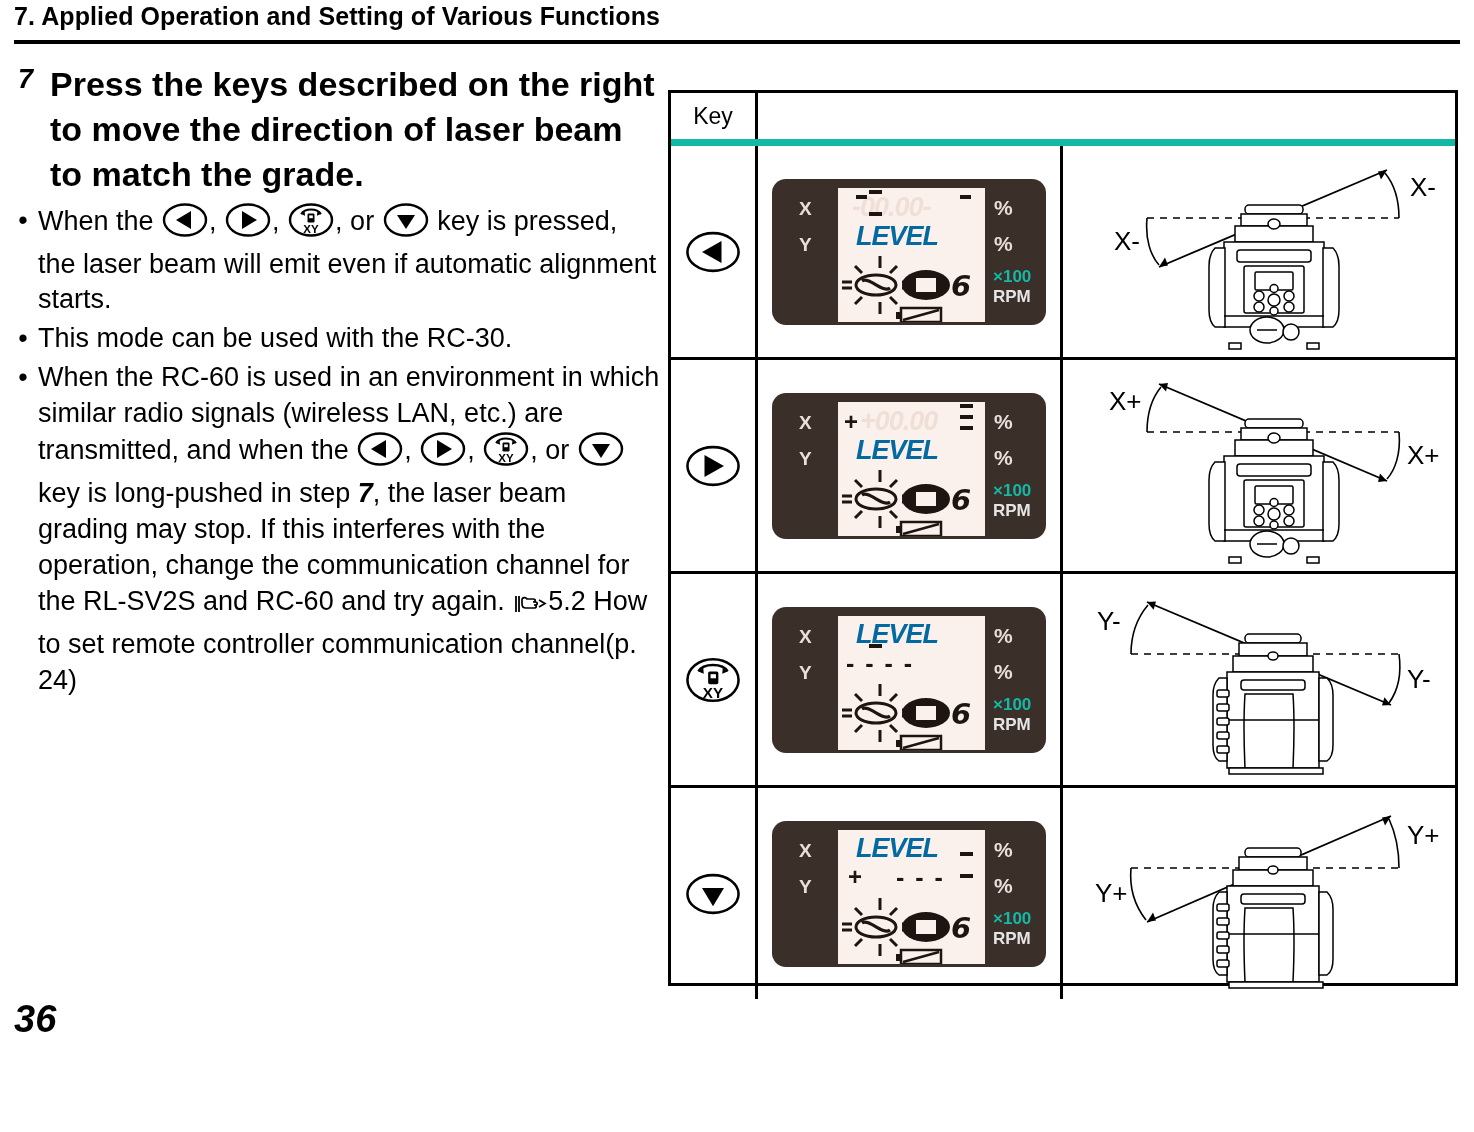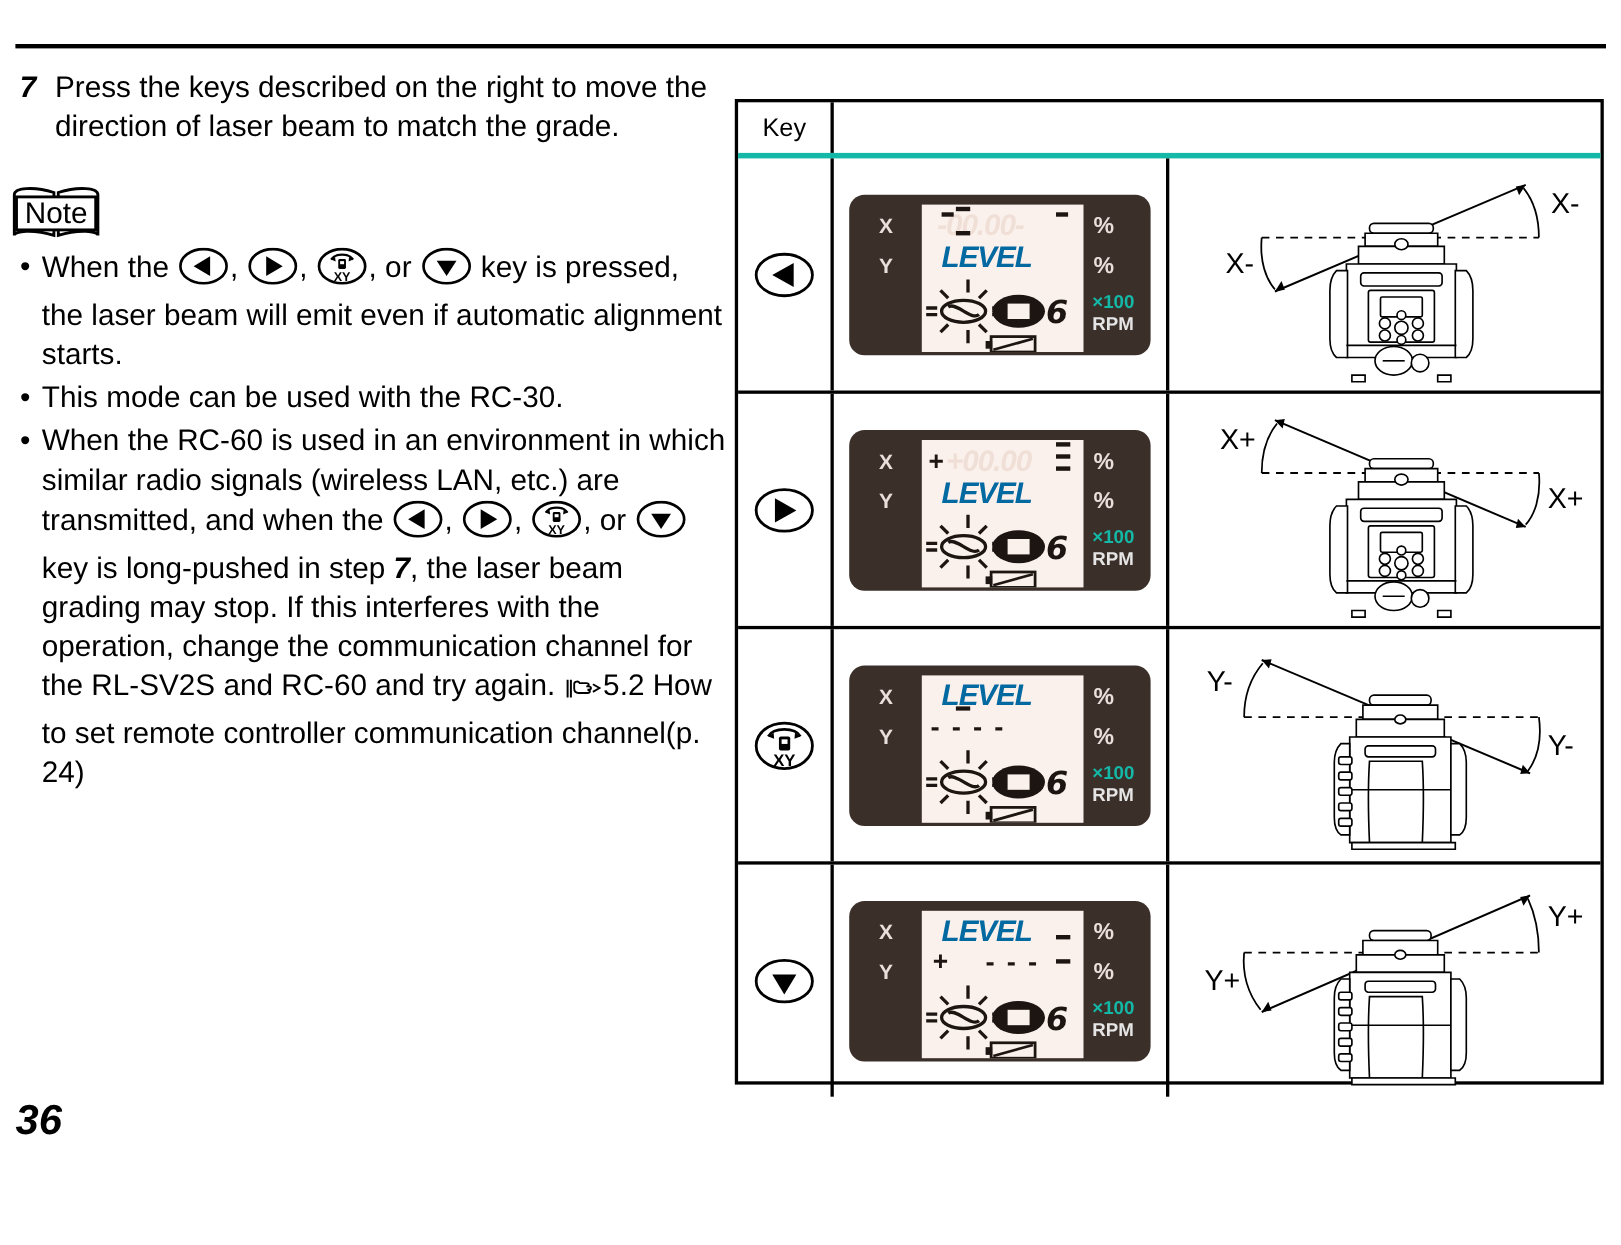--- a/index.html
+++ b/index.html
@@ -23,21 +23,21 @@
   .left-col{
     position:absolute;left:8px;top:62px;width:652px;
   }
   .step-block{display:flex;align-items:flex-start;}
   .step-num{
     font-size:27px;font-weight:bold;font-style:italic;
     width:42px;flex:0 0 42px;text-align:left;line-height:1.32;padding-left:10px;
     box-sizing:border-box;
   }
   .step-text{
-    font-size:27px;line-height:1.32;flex:1;
+    font-size:34px;line-height:1.32;flex:1;font-weight:bold;
   }
 
   .note-icon-wrap{margin-top:34px;margin-left:2px;}
   .note-icon{display:block;}
 
   .bullets{margin-top:6px;}
   .bullet-row{display:flex;align-items:flex-start;margin-bottom:3px;}
   .bullet-dot{
     flex:0 0 30px;font-size:27px;line-height:1.33;text-align:center;
   }
@@ -56,21 +56,21 @@
     position:absolute;left:14px;top:1000px;
     font-size:38px;font-weight:bold;font-style:italic;line-height:1;
   }
 
   
   .grade-table{
     position:absolute;left:668px;top:90px;width:790px;height:896px;
     border:3px solid #000;box-sizing:border-box;
   }
   .tbl-head{
-    display:flex;height:46px;border-bottom:5px solid #14b8a6;
+    display:flex;height:46px;border-bottom:7px solid #14b8a6;
   }
   .tbl-head .cell{
     display:flex;align-items:center;justify-content:center;
     font-size:23px;
   }
   .col-key{flex:0 0 87px;border-right:3px solid #000;box-sizing:border-box;}
   .col-disp{flex:0 0 305px;border-right:3px solid #000;box-sizing:border-box;}
   .col-grade{flex:1;box-sizing:border-box;}
 
   .tbl-row{
@@ -122,37 +122,32 @@
 
   .lcd-bottom{position:absolute;left:0;top:66px;width:147px;height:68px;}
 
   .page-wrap{position:absolute;inset:0;}
 </style>
 </head>
 <body>
 
 <div class="page-wrap">
 
+  <div class="page-header">
+    <div class="header-title">7.  Applied Operation and Setting of Various Functions</div>
+  </div>
   <div class="header-rule"></div>
 
   <div class="left-col">
 
     <div class="step-block">
       <div class="step-num">7</div>
       <div class="step-text">Press the keys described on the right to move the direction of laser beam to match the grade.</div>
     </div>
 
-    <div class="note-icon-wrap">
-      <svg class="note-icon" width="82" height="52" viewBox="0 0 82 52">
-        <path d="M3 10 C3 4, 20 2, 39 8 L39 47 C20 41, 3 43, 3 47 Z" fill="#fff" stroke="#000" stroke-width="2.6"></path>
-        <path d="M79 10 C79 4, 62 2, 43 8 L43 47 C62 41, 79 43, 79 47 Z" fill="#fff" stroke="#000" stroke-width="2.6"></path>
-        <rect x="5" y="12" width="72" height="30" fill="#fff" stroke="#000" stroke-width="2.6"></rect>
-        <text x="41" y="36" text-anchor="middle" font-family="Liberation Sans, sans-serif" font-size="27" fill="#000">Note</text>
-      </svg>
-    </div>
 
     <div class="bullets">
 
       <div class="bullet-row">
         <div class="bullet-dot">•</div>
         <div class="bullet-body">
           <span>When the </span><span class="keyglyph"><svg width="46" height="34" viewBox="0 0 46 34">
                 <ellipse cx="23" cy="17" rx="21" ry="15.5" fill="#fff" stroke="#000" stroke-width="2.4"></ellipse>
                 <path d="M29 8 L29 26 L14 17 Z" fill="#000"></path>
               </svg></span><span>, </span><span class="keyglyph"><svg width="46" height="34" viewBox="0 0 46 34">

